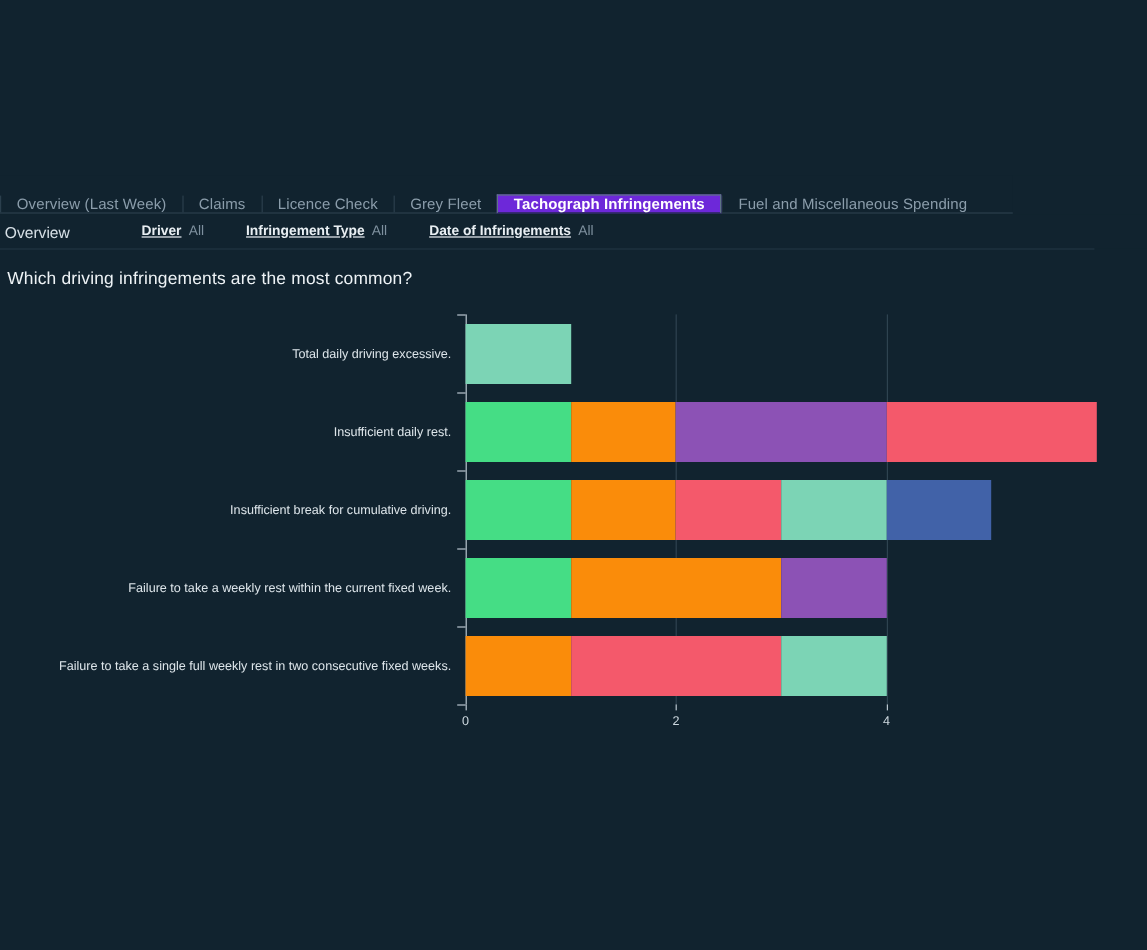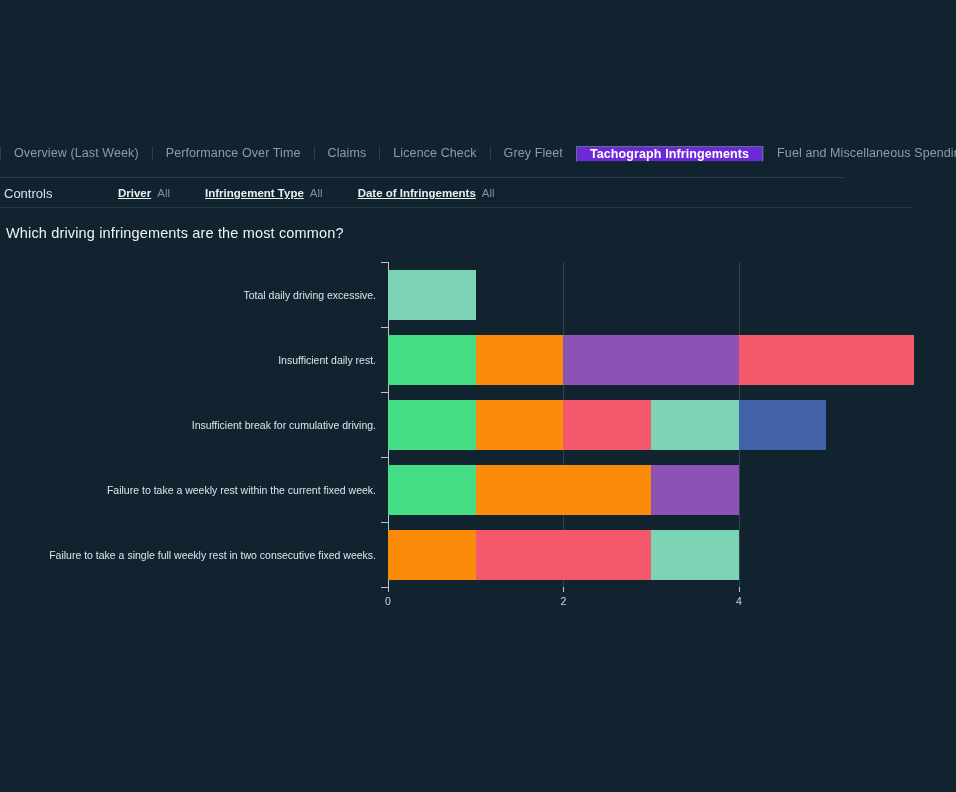--- a/index.html
+++ b/index.html
@@ -26,21 +26,21 @@
     width: 956px; height: 146px;
     background: #11232f;
   }
 
   
   .tabbar {
     position: absolute;
     left: 0; top: 146px;
     width: 844px; height: 32px;
     display: flex;
-    align-items: flex-start;
+    align-items: flex-end;
     border-bottom: 1px solid #2b3f4d;
     background: #11232f;
   }
   .tab {
     display: flex;
     align-items: center;
     padding: 0 13px;
     font-size: 12.5px;
     color: #8b9dab;
     white-space: nowrap;
@@ -196,41 +196,38 @@
 
 <div id="app">
 
   <div class="top-spacer"></div>
 
   <div class="tabbar" id="tabbar">
       <div class="tab first">
         <span>Overview (Last Week)</span>
       </div>
       <div class="tab">
-        <span>Performance Over Time</span>
-      </div>
-      <div class="tab">
         <span>Claims</span>
       </div>
       <div class="tab">
         <span>Licence Check</span>
       </div>
       <div class="tab">
         <span>Grey Fleet</span>
       </div>
       <div class="tab active">
         <span>Tachograph Infringements</span>
       </div>
       <div class="tab">
         <span>Fuel and Miscellaneous Spending</span>
       </div>
     </div>
 
   <div class="controls">
-    <div class="controls-title">Controls</div>
+    <div class="controls-title">Overview</div>
     <div id="filters" style="display:flex; align-items:center;">
         <div class="filter">
           <span class="filter-name">Driver</span>
           <span class="filter-value">All</span>
         </div>
         <div class="filter">
           <span class="filter-name">Infringement Type</span>
           <span class="filter-value">All</span>
         </div>
         <div class="filter">

